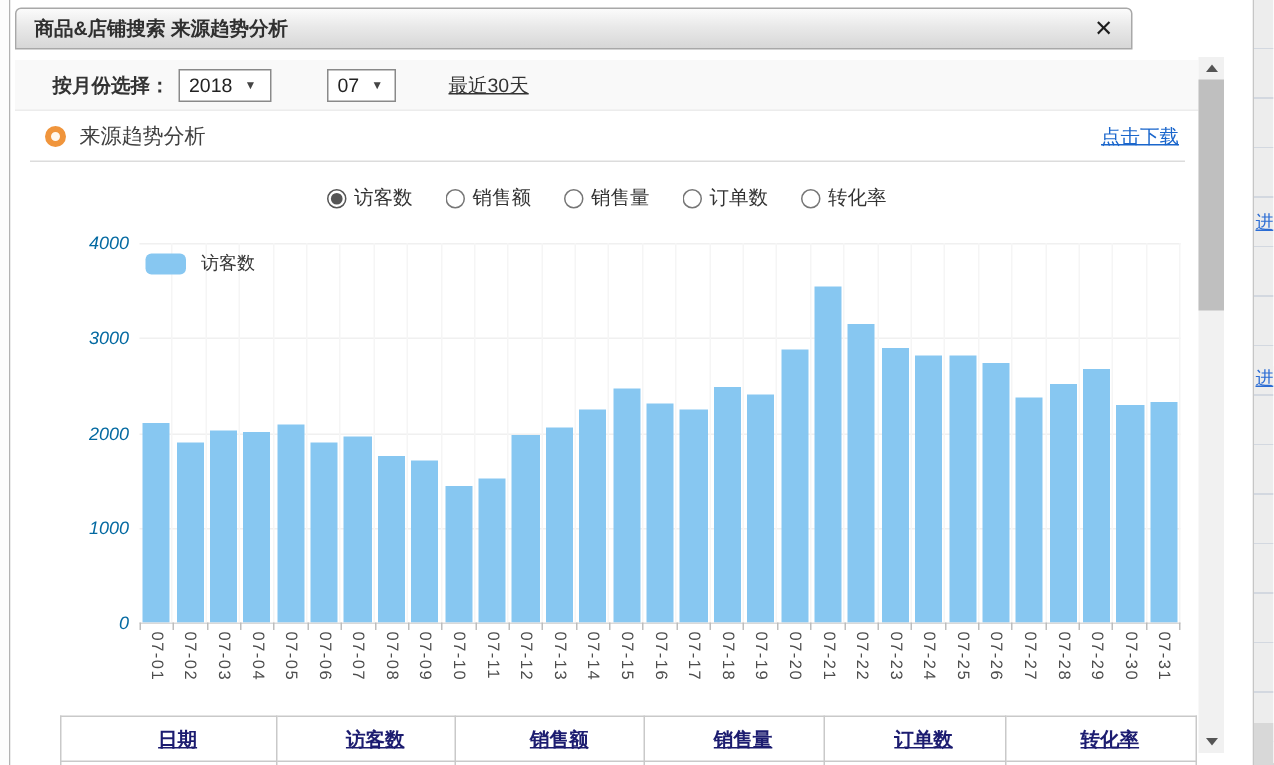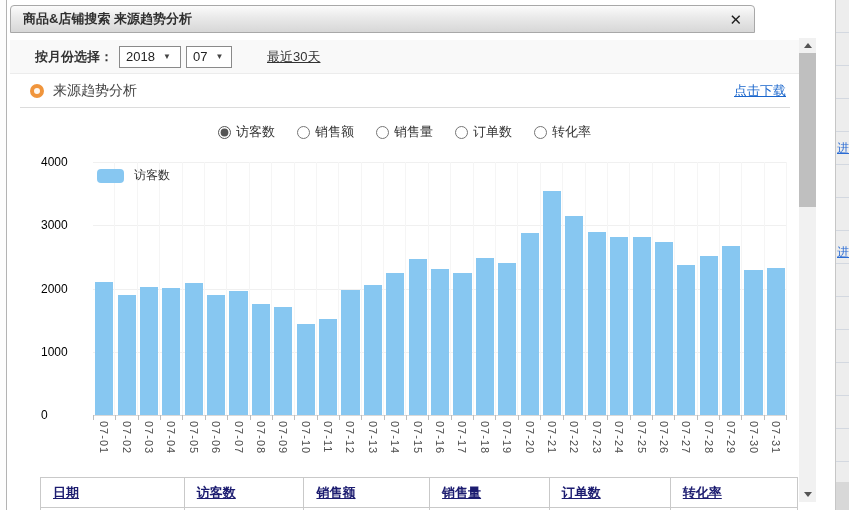--- a/index.html
+++ b/index.html
@@ -22,57 +22,57 @@
   .titlebar .title { font-size:13px; font-weight:bold; color:#2f2f2f; }
   .titlebar .close { margin-left:auto; font-size:15px; font-weight:bold; color:#1d1d1d; cursor:pointer; line-height:1; }
 
   
   .selector-row { position:absolute; left:3px; top:40px; width:789px; height:34px; background:#f9f9f9;
     border-bottom:1px solid #ececec; display:flex; align-items:center; padding-left:25px; }
   .selector-row .lab { font-size:13px; font-weight:bold; color:#333; margin-right:6px; }
   .select-box { background:#fff; border:1px solid #8a8a8a; height:22px; display:inline-flex; align-items:center;
     padding:0 6px; font-size:13px; color:#222; margin-right:5px; cursor:pointer; }
   .select-box .arrow { font-size:8px; color:#444; margin-left:8px; }
-  .sel-year { min-width:62px;align-items:center; } .sel-month { min-width:46px; }
+  .sel-year { min-width:62px;align-items:center; } .sel-month { min-width:46px;margin-left:32px; }
   .recent-link { font-size:13px; color:#333; text-decoration:underline; margin-left:30px; cursor:pointer; }
 
   
   .section-head { position:absolute; left:23px; top:80px; width:756px; height:22px; display:flex; align-items:center; }
   .ring-icon { width:14px; height:14px; border:4px solid #f0953c; border-radius:50%; background:#fff7ee; margin-right:9px; }
   .section-title { font-size:14px; font-weight:normal; color:#404040; }
   .download-link { margin-left:auto; font-size:13px; color:#1a66cc; text-decoration:underline; cursor:pointer; }
   .section-divider { position:absolute; left:13px; top:107px; width:770px; height:1px; background:#dcdcdc; }
 
   
   .radio-row { position:absolute; left:3px; top:120px; width:789px; height:24px;
     display:flex; align-items:center; justify-content:center; gap:22px; }
   .radio-opt { display:inline-flex; align-items:center; font-size:13px; color:#333; cursor:pointer; }
   .radio-opt input { width:13px; height:13px; margin:0 5px 0 0; accent-color:#555; }
 
   
-  .y-label { position:absolute; width:45px; font-size:12px; color:#000000; line-height:14px; }
+  .y-label { position:absolute; width:45px; text-align:right; font-size:12px; color:#0369a1; line-height:14px;font-style:italic; }
   .plot { position:absolute; left:86px; top:162px; width:694px; height:253px; background:#fff; }
   .hgrid { position:absolute; left:0; width:100%; height:1px; background:#f0f0f0; }
   .baseline { position:absolute; left:0; bottom:-1px; width:100%; height:1px; background:#d9d9d9; }
   .bars { position:absolute; left:0; top:0; width:100%; height:100%; display:flex; }
   .bar-cell { flex:1; height:100%; display:flex; align-items:flex-end; justify-content:center;
     box-shadow:inset -1px 0 0 #f5f5f5; }
   .bar { width:81%; background:#87c7f1; }
   .legend { position:absolute; left:4px; top:5px; display:flex; align-items:center; z-index:2; }
   .legend-swatch { width:27px; height:14px; border-radius:4px; background:#87c7f1; }
   .legend-label { font-size:12px; color:#333; margin-left:10px; }
   .tick-row { position:absolute; left:86px; top:415px; width:694px; height:5px; display:flex; border-left:1px solid #bdbdbd; }
   .tick-cell { flex:1; border-right:1px solid #bdbdbd; }
   .x-labels { position:absolute; left:86px; top:421px; width:694px; height:46px; display:flex; overflow:hidden; }
   .x-label-cell { flex:1; display:flex; justify-content:center; }
   .x-label { writing-mode:vertical-rl; font-size:11px; color:#4d4d4d; letter-spacing:1px; }
 
   
   .data-table { position:absolute; left:33px; top:477px; width:758px; border-collapse:collapse; background:#fff; }
-  .data-table th, .data-table td { border:1px solid #c9c9c9; height:30px; text-align:left; padding-left:12px; }
+  .data-table th, .data-table td { border:1px solid #c9c9c9; height:30px; text-align:center; padding-left:12px; }
   .data-table th a { font-size:13px; font-weight:bold; color:#1c1c70; text-decoration:underline; cursor:pointer; }
   col.c0{width:19%;} col.c1{width:15.8%;} col.c2{width:16.6%;} col.c3{width:15.8%;} col.c4{width:16%;} col.c5{width:16.8%;}
 
   
   .vscroll { position:absolute; left:792px; top:38px; width:17px; height:464px; background:#f1f1f1; }
   .scroll-btn { position:absolute; left:0; width:17px; height:15px; display:flex; align-items:center; justify-content:center; cursor:pointer; }
   .scroll-btn.up { top:0; } .scroll-btn.down { bottom:0; }
   .tri-up { width:0; height:0; border-left:4px solid transparent; border-right:4px solid transparent; border-bottom:5px solid #555; }
   .tri-down { width:0; height:0; border-left:4px solid transparent; border-right:4px solid transparent; border-top:5px solid #555; }
   .scroll-thumb { position:absolute; left:0; top:15px; width:17px; height:154px; background:#bfbfbf; cursor:pointer; }

